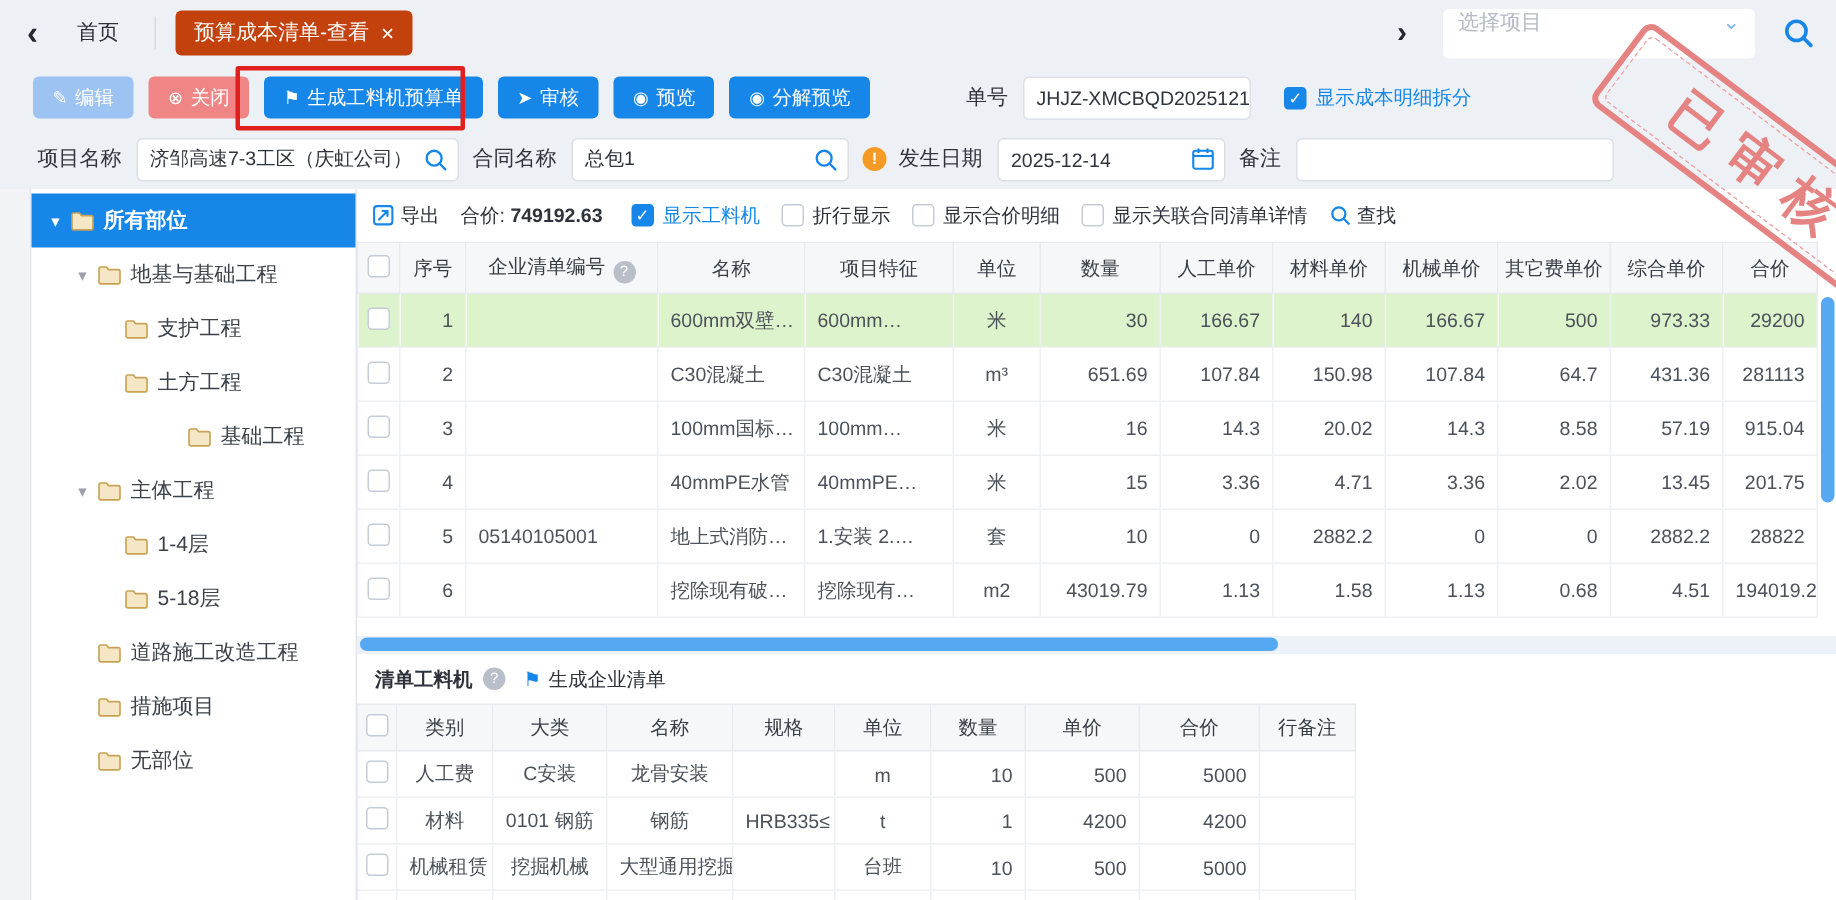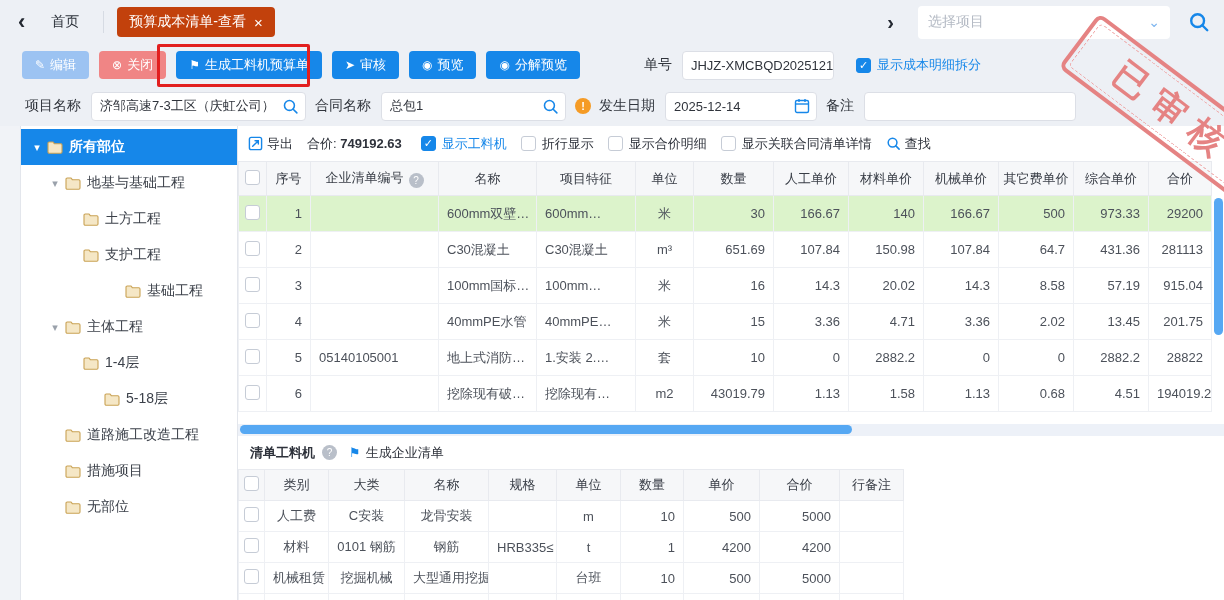--- a/index.html
+++ b/index.html
@@ -7,21 +7,21 @@
   body{position:relative;font-family:"Liberation Sans","DejaVu Sans",sans-serif;background:#fff;color:#30343c;font-size:13px}
 
   
   .tabs-row{height:44px;background:#edf0f5;display:flex;align-items:center;padding:0 14px 0 18px}
   .back{font-size:22px;font-weight:700;color:#232831;line-height:1;margin-right:22px;cursor:pointer}
   .home-tab{font-size:14px;color:#2a2f38;padding:0 24px 0 4px;cursor:pointer}
   .vdiv{width:1px;height:22px;background:#d6dbe3;margin-right:13px}
   .active-tab{background:#c2410c;color:#fff;height:30px;border-radius:4px;display:flex;align-items:center;padding:0 12px;font-size:14px;gap:8px;cursor:pointer}
   .tab-x{font-size:15px;line-height:1}
   .fwd{margin-left:auto;font-size:20px;font-weight:700;color:#232831;margin-right:24px;cursor:pointer}
-  .proj-select{width:252px;height:33px;background:#fff;border-radius:4px;display:flex;align-items:center;padding:12px 10px;margin-right:18px;cursor:pointer}
+  .proj-select{width:208px;height:33px;background:#fff;border-radius:4px;display:flex;align-items:flex-start;padding:0 10px;margin-right:18px;cursor:pointer}
   .proj-select .ph{color:#b4bac4;font-size:14px;flex:1}
   .proj-select .chev{color:#7fb6ef;font-size:14px}
 
   
   .actions-row{height:42px;background:#edf0f5;display:flex;align-items:center;padding-left:22px;gap:10px}
   .btn{height:28px;border-radius:4px;color:#fff;font-size:13px;display:inline-flex;align-items:center;padding:0 13px;gap:5px;border:none;cursor:pointer;white-space:nowrap}
   .btn .bicon{font-size:12px;line-height:1}
   .btn-edit{background:#9cc3f2}
   .btn-close{background:#f08585}
   .btn-blue{background:#1687e9}
@@ -199,30 +199,30 @@
         </span>
         <span>地基与基础工程</span>
       </div>
       <div class="tree-row" style="padding-left: 44px;">
         <span class="caret"></span>
         <span class="ficon">
           <svg width="16" height="13" viewBox="0 0 16 13">
             <path d="M1 2.2 C1 1.5 1.5 1 2.2 1 H6 l1.3 1.7 H13.8 c.7 0 1.2 .5 1.2 1.2 V11 c0 .7-.5 1.2-1.2 1.2 H2.2 C1.5 12.2 1 11.7 1 11 Z" fill="#f5e7c6" stroke="#c9a254" stroke-width="1.1"></path>
           </svg>
         </span>
+        <span>支护工程</span>
+      </div>
+      <div class="tree-row" style="padding-left: 44px;">
+        <span class="caret"></span>
+        <span class="ficon">
+          <svg width="16" height="13" viewBox="0 0 16 13">
+            <path d="M1 2.2 C1 1.5 1.5 1 2.2 1 H6 l1.3 1.7 H13.8 c.7 0 1.2 .5 1.2 1.2 V11 c0 .7-.5 1.2-1.2 1.2 H2.2 C1.5 12.2 1 11.7 1 11 Z" fill="#f5e7c6" stroke="#c9a254" stroke-width="1.1"></path>
+          </svg>
+        </span>
         <span>土方工程</span>
-      </div>
-      <div class="tree-row" style="padding-left: 44px;">
-        <span class="caret"></span>
-        <span class="ficon">
-          <svg width="16" height="13" viewBox="0 0 16 13">
-            <path d="M1 2.2 C1 1.5 1.5 1 2.2 1 H6 l1.3 1.7 H13.8 c.7 0 1.2 .5 1.2 1.2 V11 c0 .7-.5 1.2-1.2 1.2 H2.2 C1.5 12.2 1 11.7 1 11 Z" fill="#f5e7c6" stroke="#c9a254" stroke-width="1.1"></path>
-          </svg>
-        </span>
-        <span>支护工程</span>
       </div>
       <div class="tree-row" style="padding-left: 44px; margin-left: 42px;">
         <span class="caret"></span>
         <span class="ficon">
           <svg width="16" height="13" viewBox="0 0 16 13">
             <path d="M1 2.2 C1 1.5 1.5 1 2.2 1 H6 l1.3 1.7 H13.8 c.7 0 1.2 .5 1.2 1.2 V11 c0 .7-.5 1.2-1.2 1.2 H2.2 C1.5 12.2 1 11.7 1 11 Z" fill="#f5e7c6" stroke="#c9a254" stroke-width="1.1"></path>
           </svg>
         </span>
         <span>基础工程</span>
       </div>
@@ -237,21 +237,21 @@
       </div>
       <div class="tree-row" style="padding-left: 44px;">
         <span class="caret"></span>
         <span class="ficon">
           <svg width="16" height="13" viewBox="0 0 16 13">
             <path d="M1 2.2 C1 1.5 1.5 1 2.2 1 H6 l1.3 1.7 H13.8 c.7 0 1.2 .5 1.2 1.2 V11 c0 .7-.5 1.2-1.2 1.2 H2.2 C1.5 12.2 1 11.7 1 11 Z" fill="#f5e7c6" stroke="#c9a254" stroke-width="1.1"></path>
           </svg>
         </span>
         <span>1-4层</span>
       </div>
-      <div class="tree-row" style="padding-left: 65px;">
+      <div class="tree-row" style="padding-left: 44px;">
         <span class="caret"></span>
         <span class="ficon">
           <svg width="16" height="13" viewBox="0 0 16 13">
             <path d="M1 2.2 C1 1.5 1.5 1 2.2 1 H6 l1.3 1.7 H13.8 c.7 0 1.2 .5 1.2 1.2 V11 c0 .7-.5 1.2-1.2 1.2 H2.2 C1.5 12.2 1 11.7 1 11 Z" fill="#f5e7c6" stroke="#c9a254" stroke-width="1.1"></path>
           </svg>
         </span>
         <span>5-18层</span>
       </div>
       <div class="tree-row" style="padding-left: 26px;">
         <span class="caret"></span>

